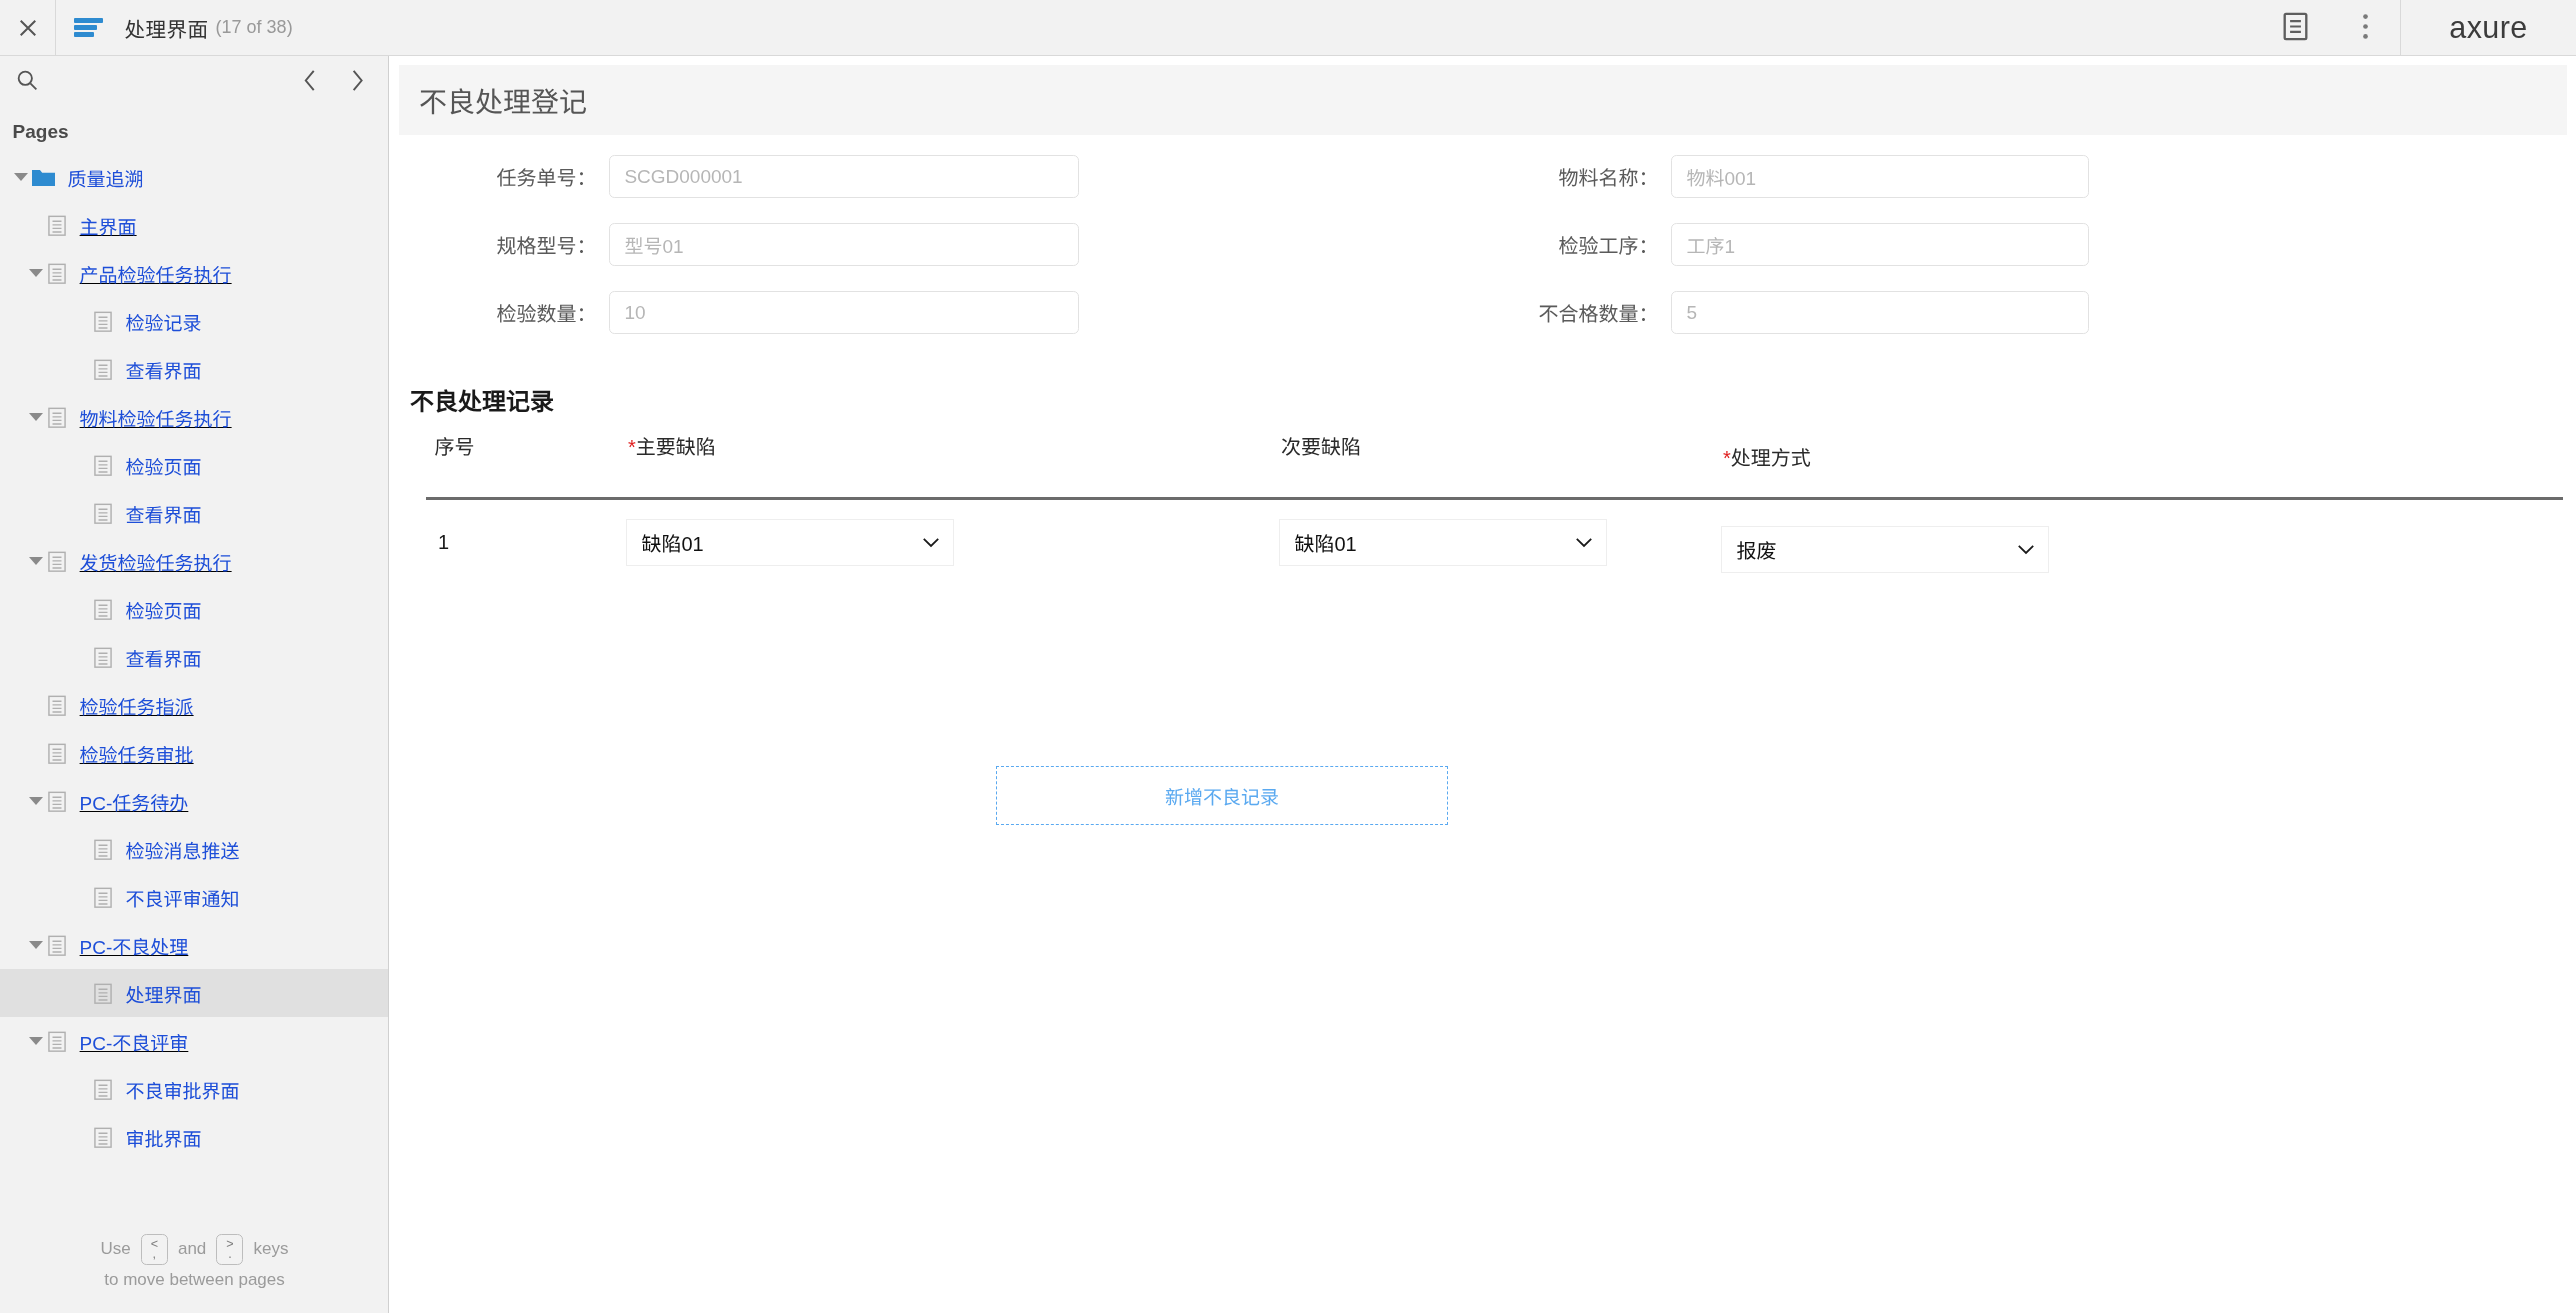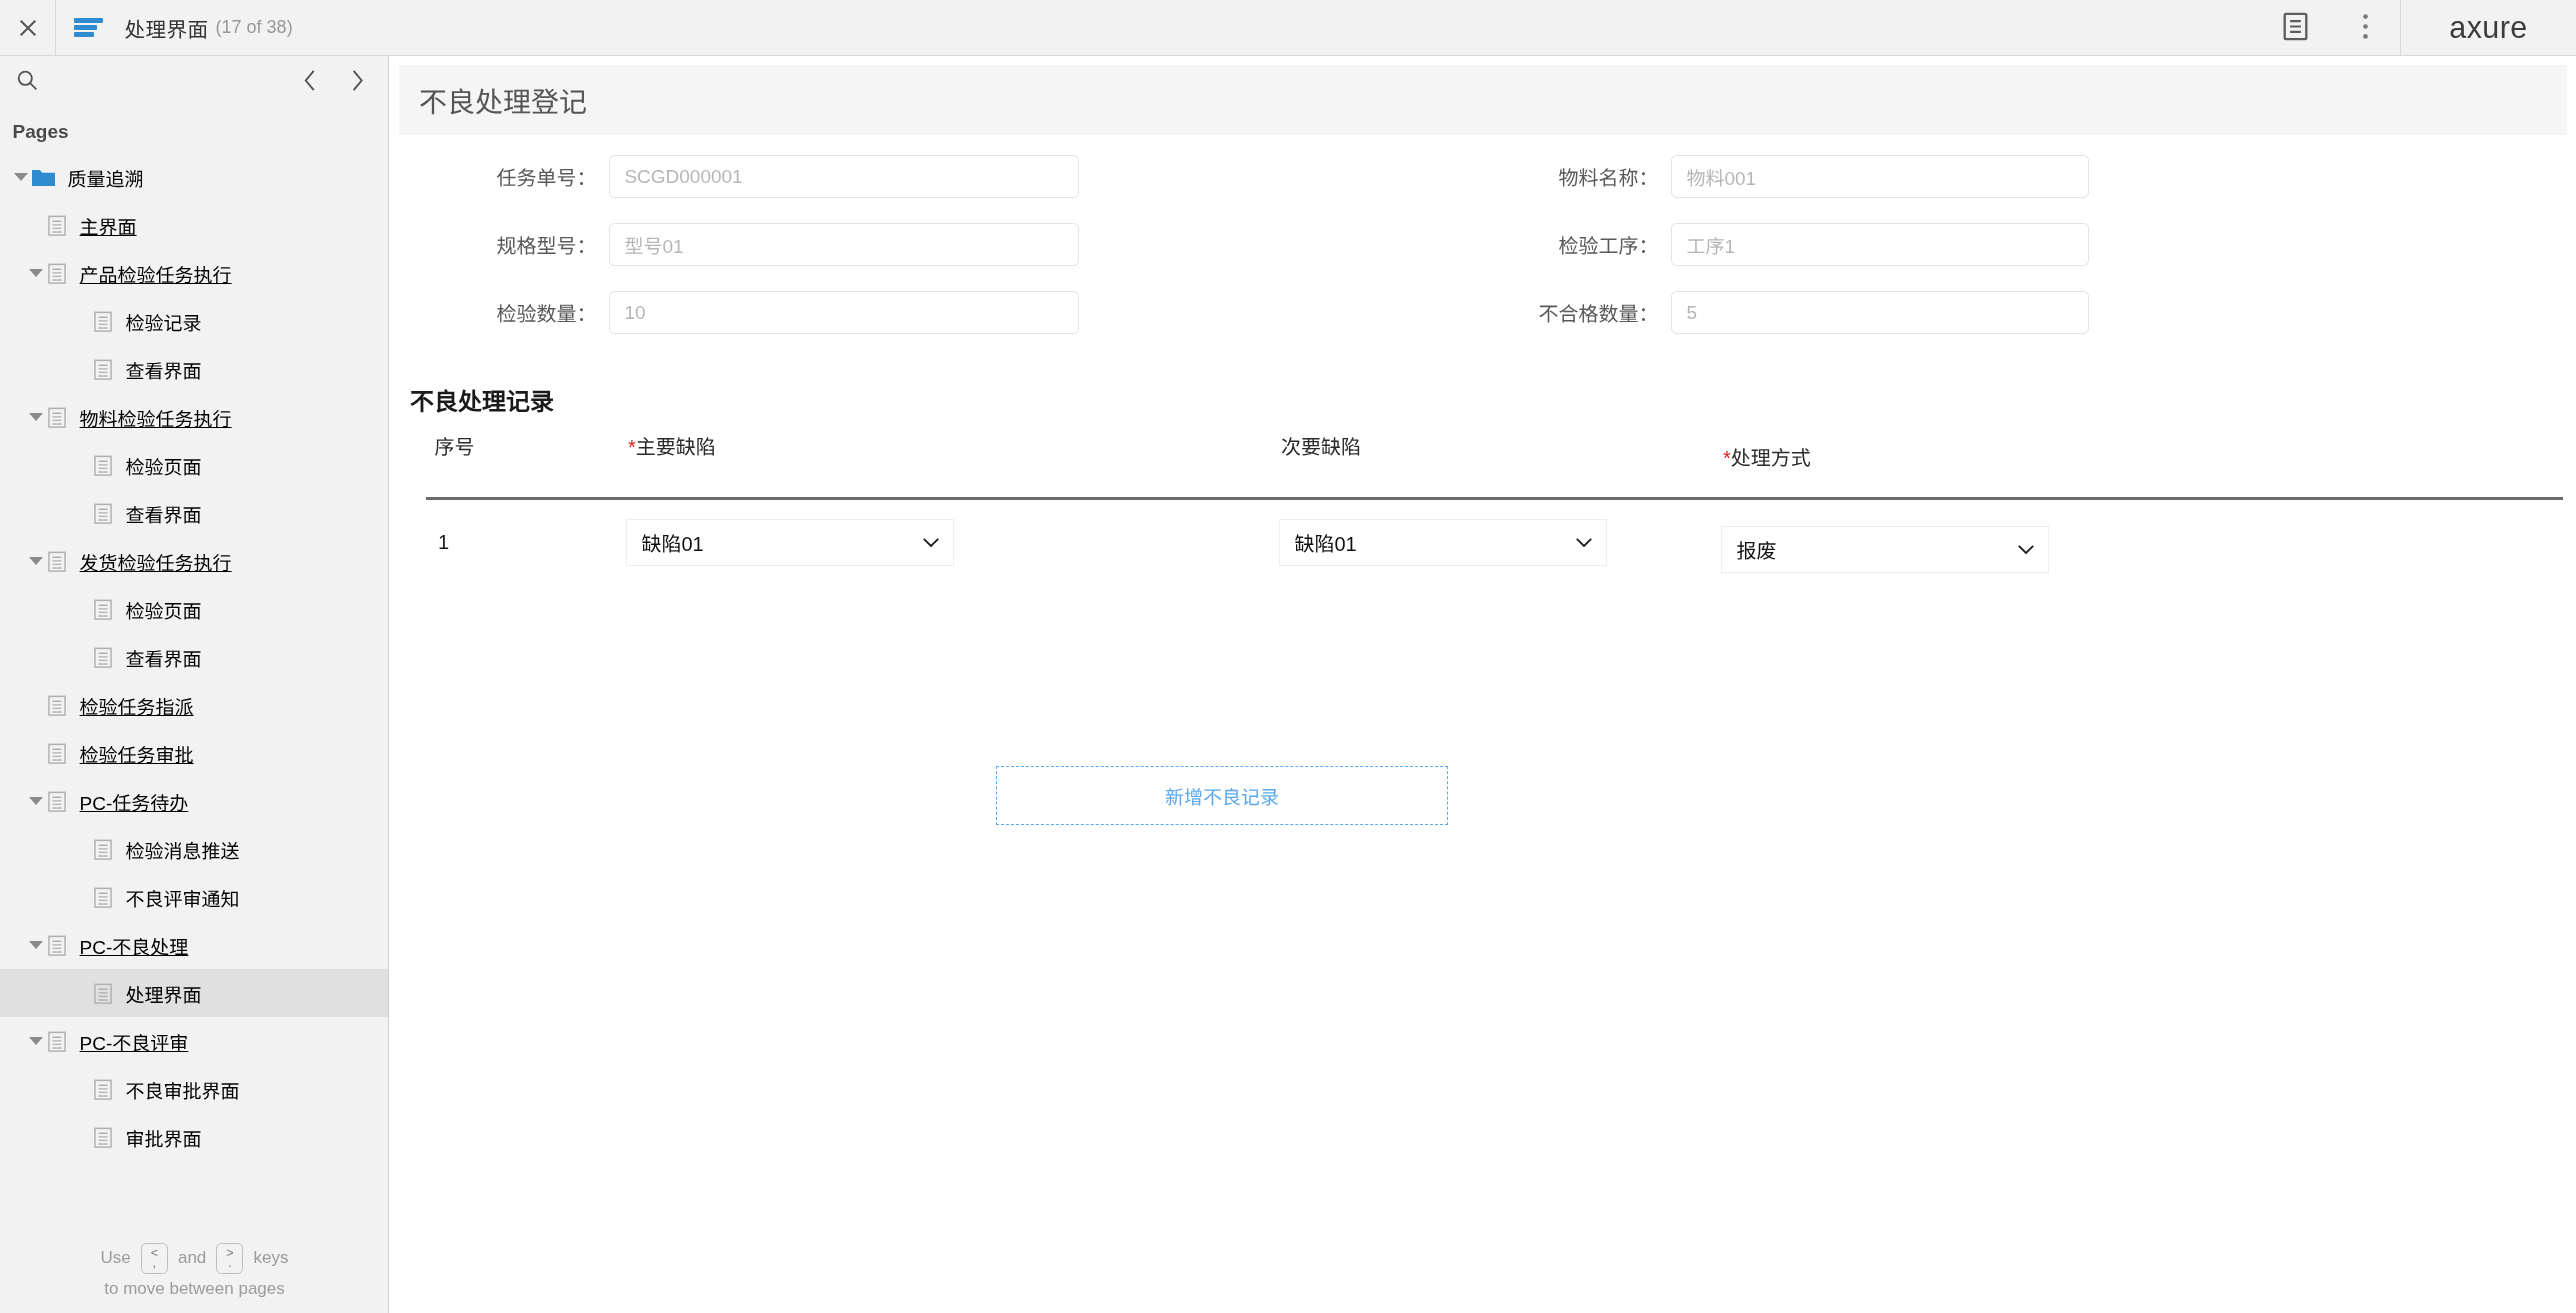--- a/index.html
+++ b/index.html
@@ -83,27 +83,27 @@
     display: flex; align-items: center;
     height: 48px;
     cursor: pointer;
     white-space: nowrap;
   }
   .tree-row.selected { background: #e0e0e0; }
   .tw { width: 23px; flex: 0 0 23px; display:flex; align-items:center; justify-content:center; }
   .tri { width:0;height:0;border-left:7.2px solid transparent;border-right:7.2px solid transparent;border-top:8px solid #8a8a8a; }
   .doc-icon { flex: 0 0 20px; width:20px; height:20px; margin-right: 12.6px; display:flex; align-items:center; }
   .folder-icon { flex:0 0 23px; width:23px; height:18px; margin-right: 12.6px; }
-  .tree-label { font-size: 19px; color: #000000; }
+  .tree-label { font-size: 19px; color: #1d4ed8; }
   .indent-0 { padding-left: 9px; }
   .indent-1 { padding-left: 24px; text-decoration: underline; }
   .indent-2 { padding-left: 70px; }
 
   #sidebar-hint {
-    position: absolute; left: 0; bottom: 10px; width: 389px;
+    position: absolute; left: 0; bottom: 19px; width: 389px;
     text-align: center; color: #9b9b9b; font-size: 17px; line-height: 30.5px;
   }
   .keycap {
     display: inline-flex; flex-direction: column; align-items:center; justify-content:center;
     width: 27px; height: 30.5px; border: 0.9px solid #bdbdbd; border-radius: 5.4px;
     vertical-align: middle; margin: 0 5.4px; line-height: 10px; font-size: 12.6px; color:#7d7d7d;
     background: #f2f2f2;
   }
 
   

